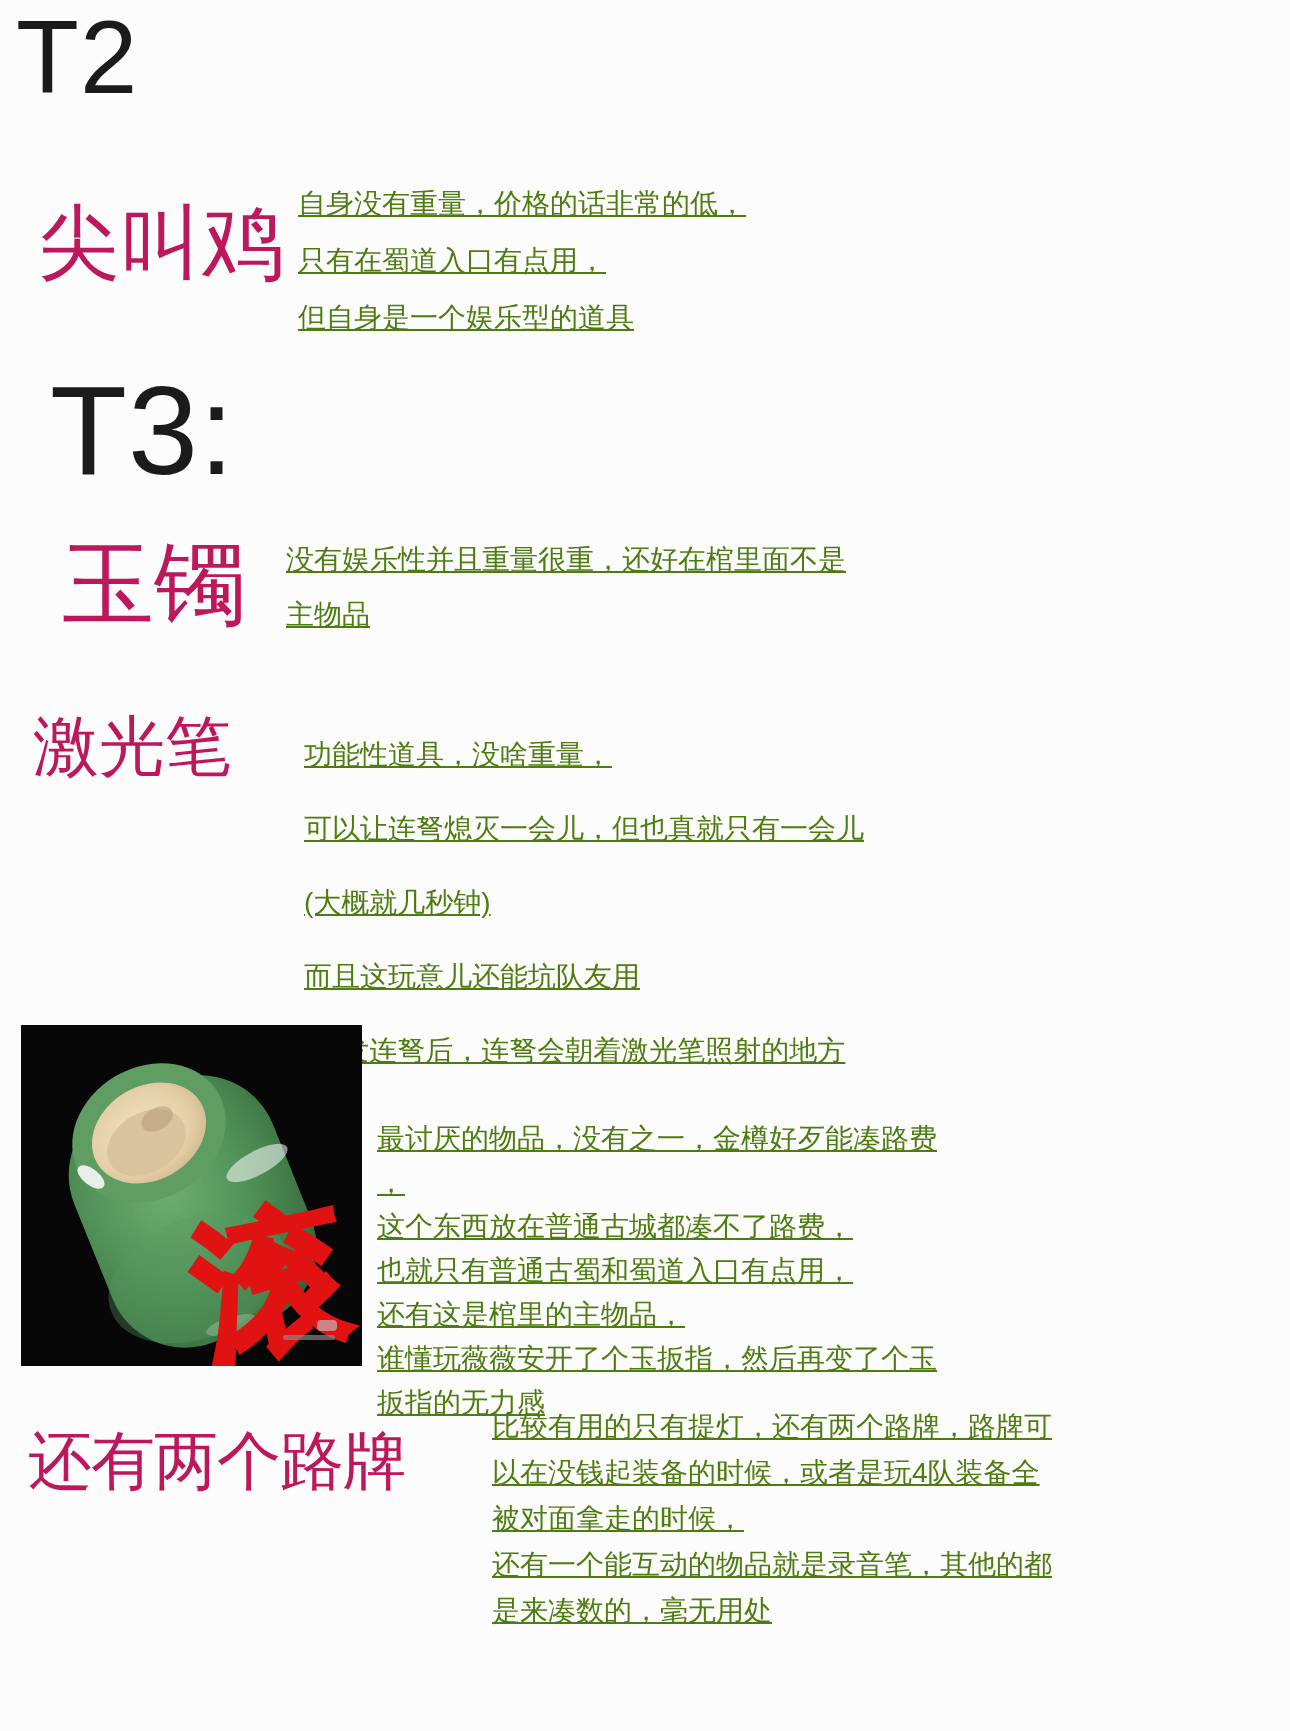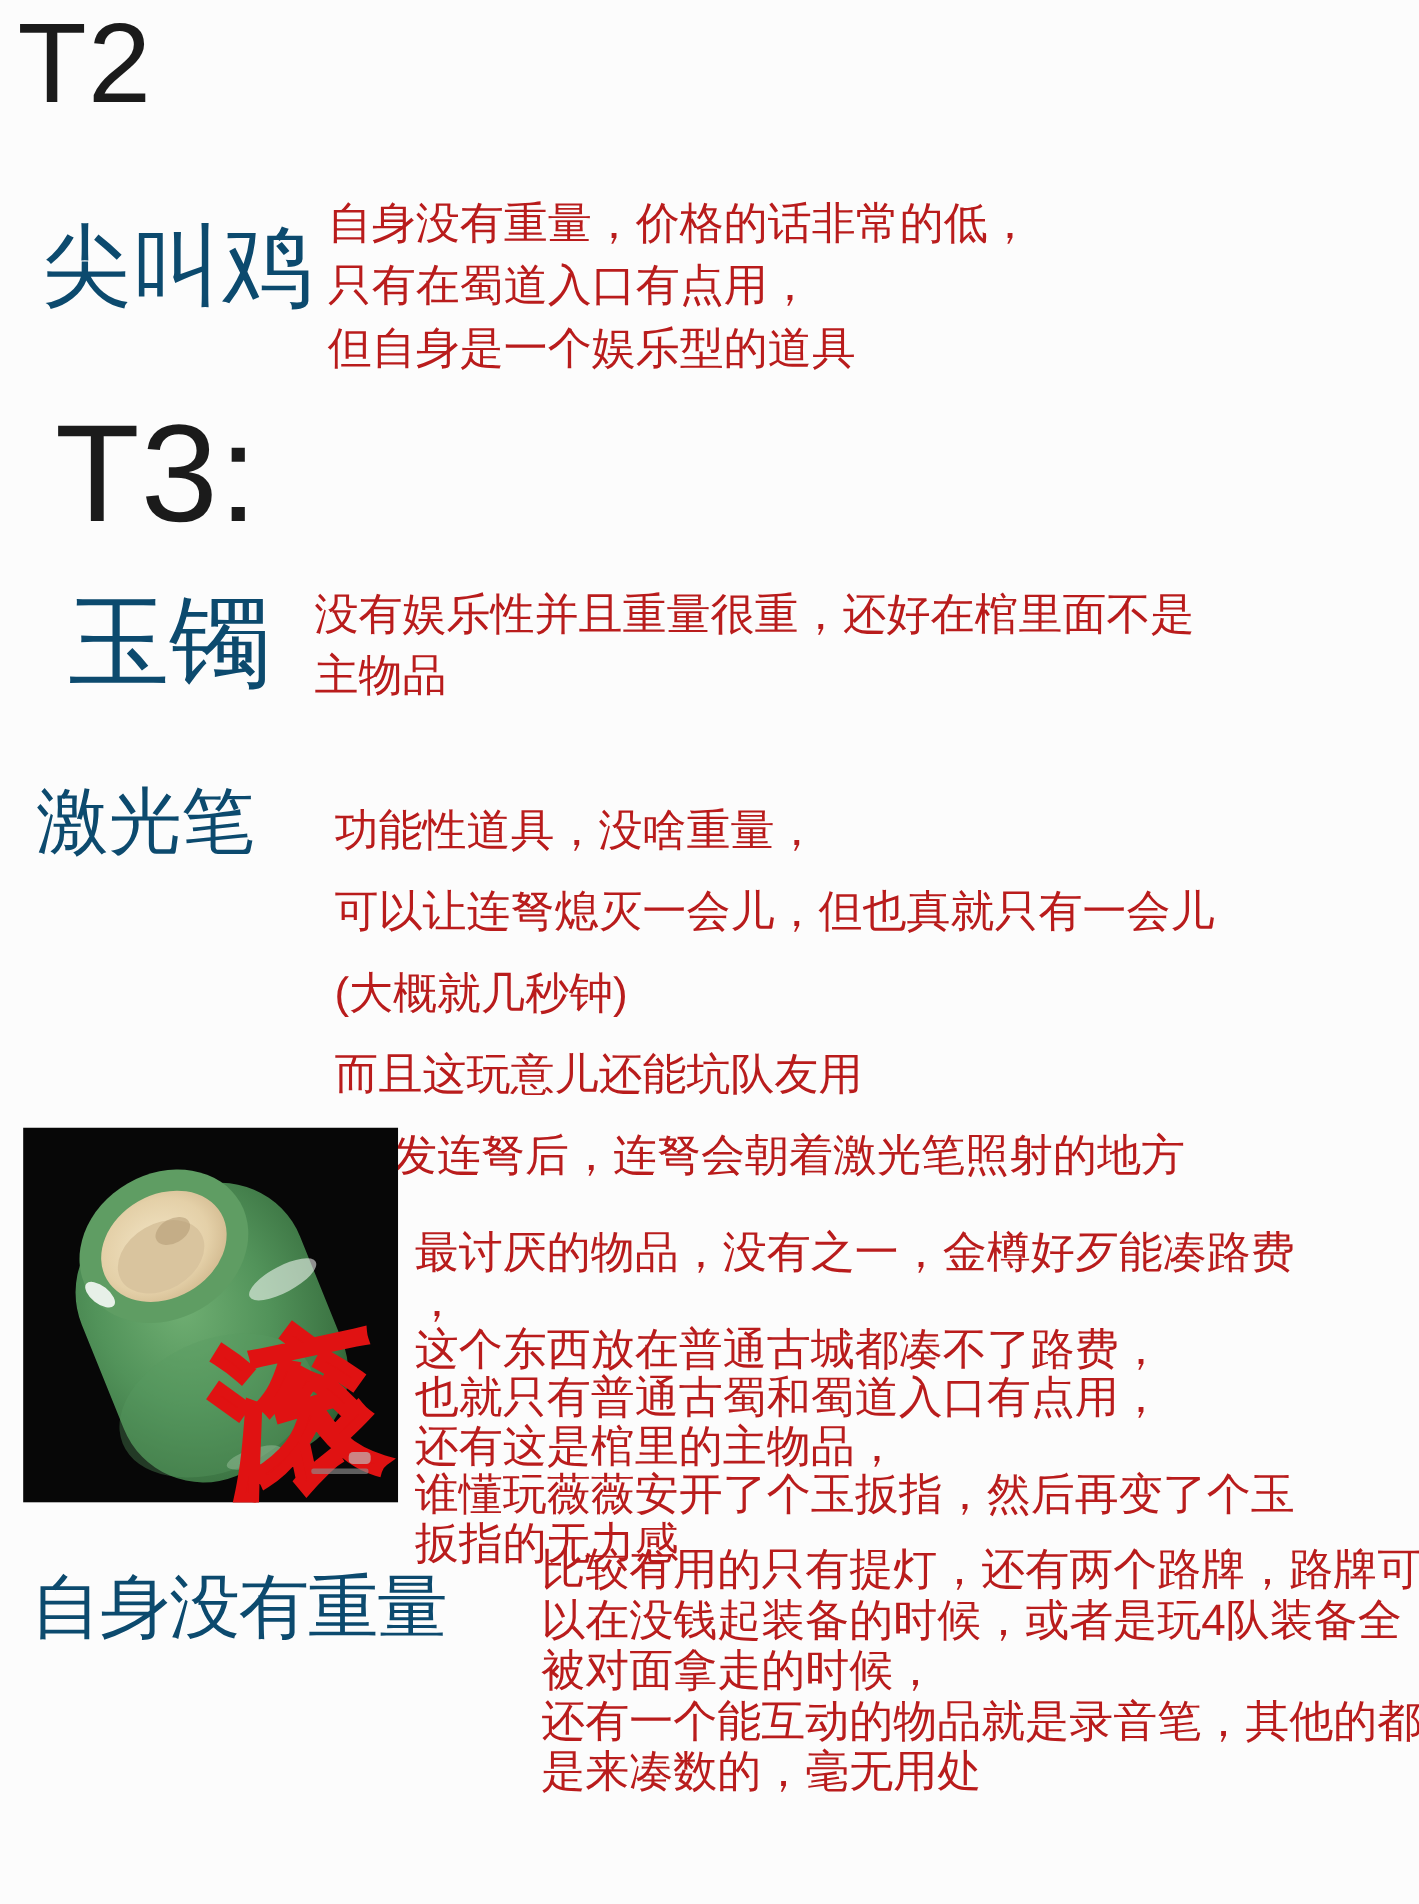--- a/index.html
+++ b/index.html
@@ -22,34 +22,35 @@
     line-height: 1.0;
     letter-spacing: 1px;
     color: #1b1b1b;
     white-space: nowrap;
   }
   .h-t2 { left: 16px; top: 6px;  font-size: 103px; }
   .h-t3 { left: 50px; top: 368px; font-size: 126px; }
 
   .item-label {
     font-weight: 500;
-    color: #0c4a6e;
+    color: #be185d;
     white-space: nowrap;
     line-height: 1.1;
   }
   .l-jjj { left: 38px; top: 198px;  font-size: 82px; }
   .l-yz  { left: 62px; top: 534px;  font-size: 92px; }
   .l-jgb { left: 33px; top: 710px;  font-size: 66px; }
   .l-qt  { left: 28px; top: 1426px; font-size: 64px; letter-spacing: -1px; }
 
   .desc {
     white-space: pre-line;
-    font-size: 40px;
-    color: #b91c1c;
+    font-size: 28px;
+    color: #4d7c0f;
     letter-spacing: 0px;
+    text-decoration: underline;
   }
   .d-jjj { left: 298px; top: 175px;  line-height: 57px; width: 940px; }
   .d-yz  { left: 286px; top: 532px;  line-height: 55px; width: 960px; }
   .d-jgb { left: 304px; top: 718px;  line-height: 74px; width: 950px; }
   .d-ybz { left: 377px; top: 1081px; line-height: 44px; width: 890px; margin-top: 36px; }
   .d-qt  { left: 492px; top: 1404px; line-height: 46px; width: 800px; }
 
   .jade-photo {
     left: 21px; top: 1025px;
     width: 341px; height: 341px;
@@ -125,20 +126,20 @@
   </svg>
 
   <div class="abs desc d-ybz">最讨厌的物品，没有之一，金樽好歹能凑路费
 ，
 这个东西放在普通古城都凑不了路费，
 也就只有普通古蜀和蜀道入口有点用，
 还有这是棺里的主物品，
 谁懂玩薇薇安开了个玉扳指，然后再变了个玉
 扳指的无力感</div>
 
-  <div class="abs item-label l-qt">自身没有重量</div>
+  <div class="abs item-label l-qt">还有两个路牌</div>
   <div class="abs desc d-qt">比较有用的只有提灯，还有两个路牌，路牌可
 以在没钱起装备的时候，或者是玩4队装备全
 被对面拿走的时候，
 还有一个能互动的物品就是录音笔，其他的都
 是来凑数的，毫无用处</div>
 
 </div>
 
 </body></html>

